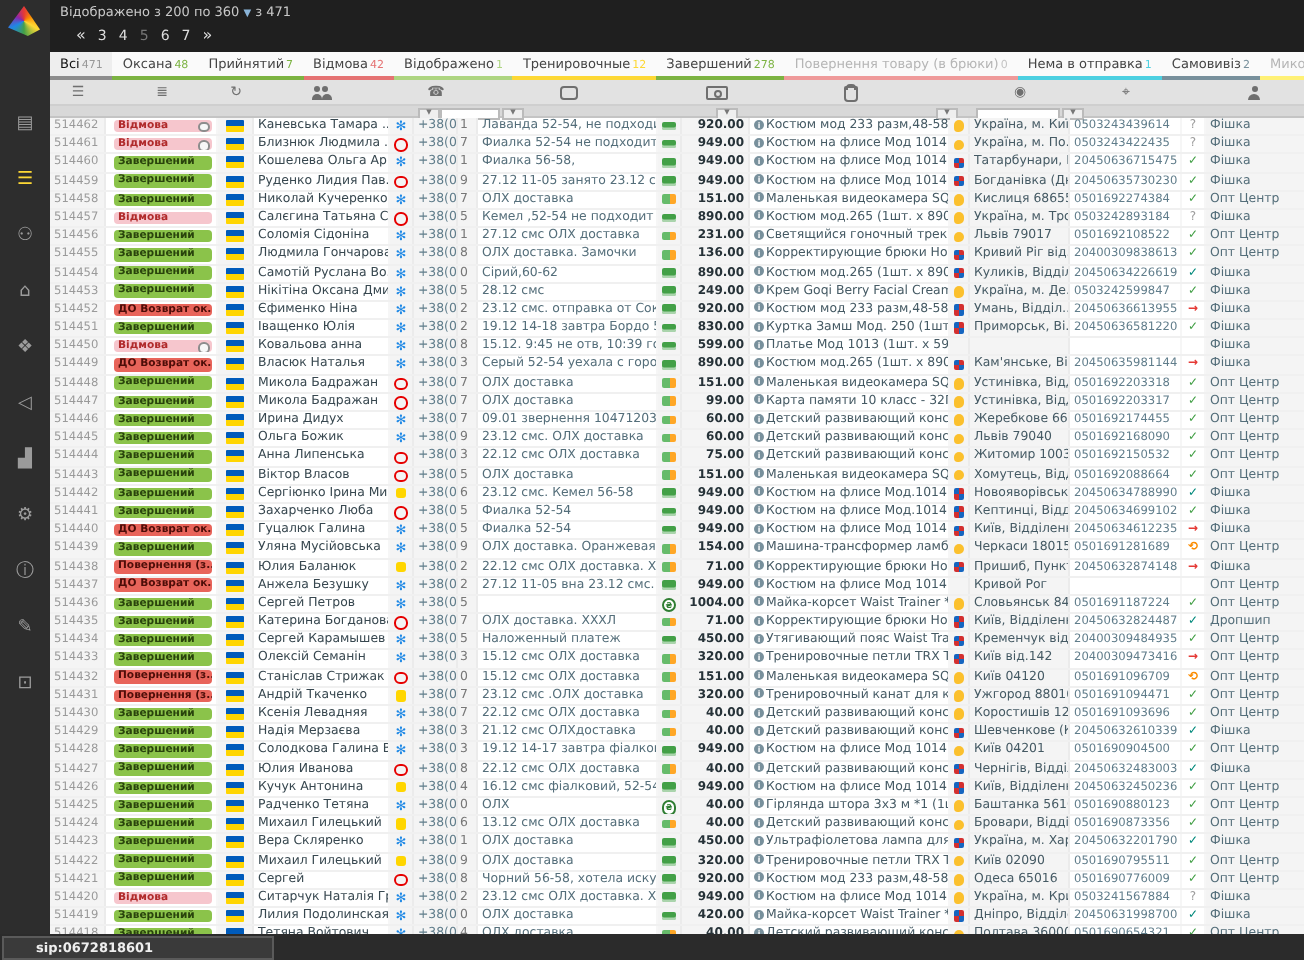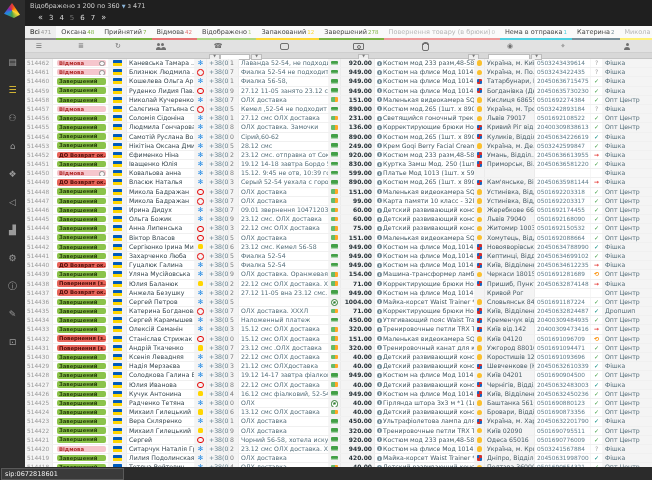--- a/index.html
+++ b/index.html
@@ -109,21 +109,21 @@
   .ts{font-size:6px;line-height:8.2px;display:inline-block;}
   .ts-q{color:#9e9e9e;}
   .ts-ok{color:#43a047;font-weight:bold;}
   .ts-okb{color:#00897b;font-weight:bold;}
   .ts-mov{color:#e53935;font-weight:bold;}
   .ts-wait{color:#fb8c00;font-weight:bold;}
 
   
   #statusbar{position:absolute;left:0;top:467px;width:652px;height:13px;background:#2b2b2b;}
   #sip-box{position:absolute;left:1px;top:1px;width:118px;height:10px;background:#3a3a3a;
-    border:0.5px solid #5a5a5a;font-size:6.5px;line-height:10px;color:#eee;padding-left:3px;}
+    border:0.5px solid #5a5a5a;font-size:6.5px;line-height:10px;color:#eee;padding-left:16px;font-weight:bold;}
 </style>
 </head>
 <body>
 
 <div id="app">
 
   <div id="topbar">
     <div id="shown-line">
       <span>Відображено з 200 по 360</span><span class="caret">▼</span><span>з 471</span>
     </div>
@@ -152,25 +152,25 @@
       <div class="side-icon" style="top: 304px;">✎</div>
       <div class="side-icon" style="top: 332px;">⊡</div>
     </div>
 
   <div id="tabbar">
       <div class="tab active" style="border-bottom-color: rgb(141, 141, 141);"><span>Всі</span><span class="cnt">471</span></div>
       <div class="tab" style="border-bottom-color: rgb(124, 179, 66);"><span>Оксана</span><span class="cnt" style="color: rgb(124, 179, 66);">48</span></div>
       <div class="tab" style="border-bottom-color: rgb(124, 179, 66);"><span>Прийнятий</span><span class="cnt" style="color: rgb(124, 179, 66);">7</span></div>
       <div class="tab" style="border-bottom-color: rgb(229, 115, 115);"><span>Відмова</span><span class="cnt" style="color: rgb(229, 115, 115);">42</span></div>
       <div class="tab" style="border-bottom-color: rgb(174, 213, 129);"><span>Відображено</span><span class="cnt" style="color: rgb(174, 213, 129);">1</span></div>
-      <div class="tab" style="border-bottom-color: rgb(253, 216, 53);"><span>Запакований</span><span class="cnt" style="color: rgb(253, 216, 53);">12</span></div>
+      <div class="tab" style="border-bottom-color: rgb(253, 216, 53);"><span>Тренировочные</span><span class="cnt" style="color: rgb(253, 216, 53);">12</span></div>
       <div class="tab" style="border-bottom-color: rgb(124, 179, 66);"><span>Завершений</span><span class="cnt" style="color: rgb(124, 179, 66);">278</span></div>
       <div class="tab dim" style="border-bottom-color: rgb(239, 154, 154);"><span>Повернення товару (в брюки)</span><span class="cnt">0</span></div>
       <div class="tab" style="border-bottom-color: rgb(77, 208, 225);"><span>Нема в отправка</span><span class="cnt" style="color: rgb(77, 208, 225);">1</span></div>
-      <div class="tab" style="border-bottom-color: rgb(120, 144, 156);"><span>Катерина</span><span class="cnt" style="color: rgb(120, 144, 156);">2</span></div>
+      <div class="tab" style="border-bottom-color: rgb(120, 144, 156);"><span>Самовивіз</span><span class="cnt" style="color: rgb(120, 144, 156);">2</span></div>
       <div class="tab dim" style="border-bottom-color: rgb(255, 241, 118);"><span>Микола</span></div>
     </div>
 
   <div id="table-area">
     <div id="header-row" class="grid">
       <div class="hc">☰</div>
       <div class="hc">≣</div>
       <div class="hc">↻</div>
       <div class="hc"><span class="mi mi-people"><b style="left:0.6px"></b><b style="left:5.4px"></b><i style="left:0"></i><i style="left:4.6px"></i></span></div>
       <div class="hc"></div>

